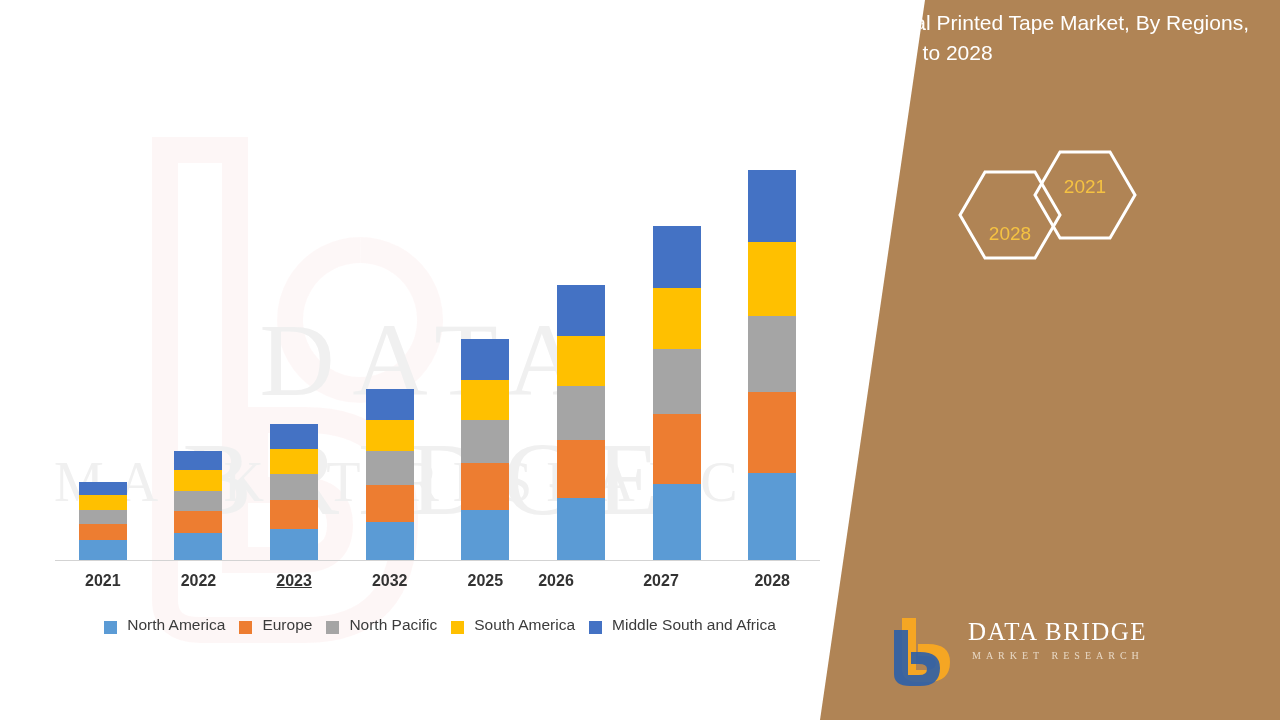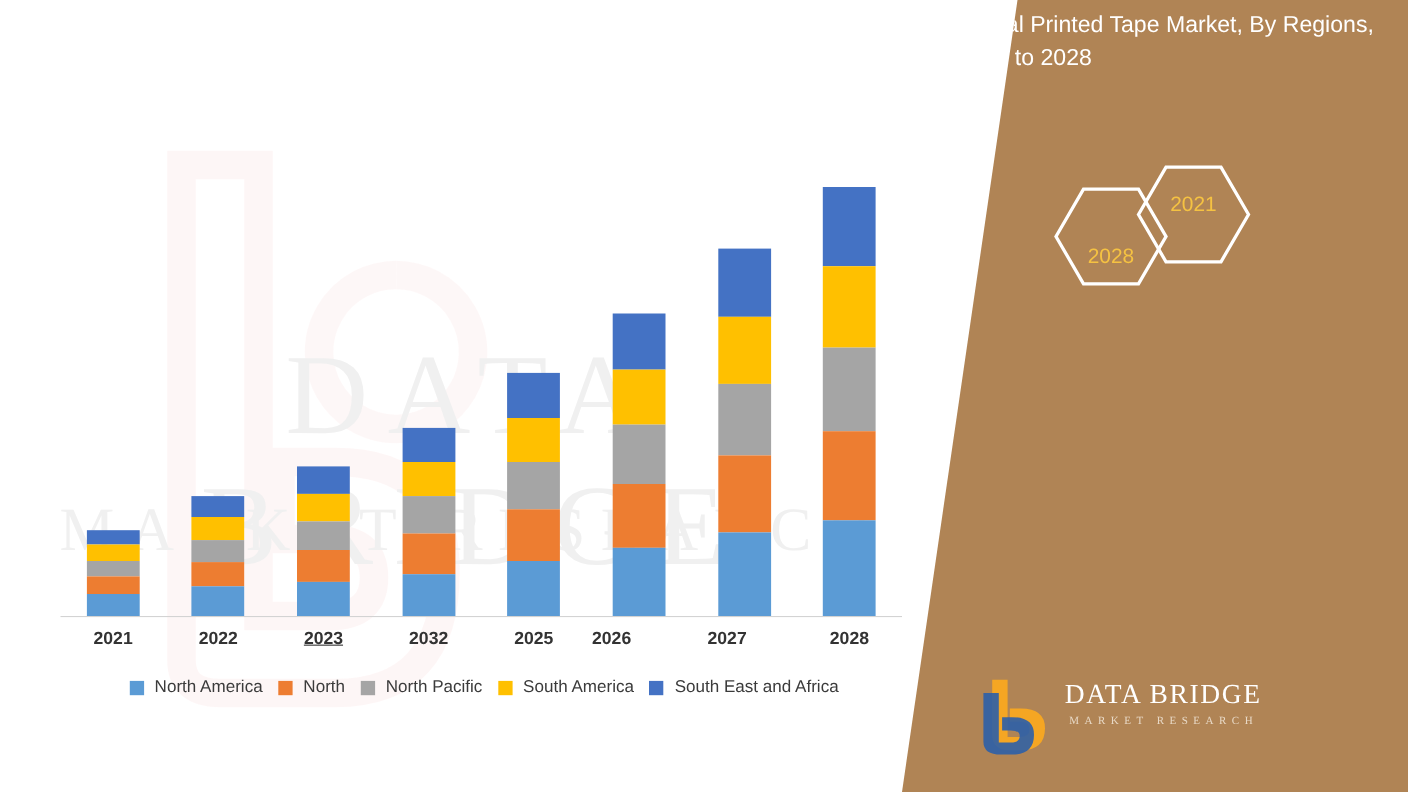--- a/index.html
+++ b/index.html
@@ -78,21 +78,21 @@
   }
   .xlabel {
     position:absolute; width:96px; text-align:center;
     color:#333; font-size:16px; font-weight:bold;
   }
 
   .legend {
     position:absolute; left:55px; top:616px; width:770px;
     display:flex; align-items:center; justify-content:center; gap:14px;
   }
-  .legend-item { display:flex; align-items:center; gap:10px; }
+  .legend-item { display:flex; align-items:flex-end; gap:10px; }
   .legend-swatch { width:13px; height:13px; display:inline-block; }
   .legend-label { color:#3b3b3b; font-size:15.5px; }
 </style>
 </head>
 <body>
 
 <div id="page">
 
   <div class="watermark">
     <svg class="wm-logo" viewBox="0 0 360 520">
@@ -173,33 +173,33 @@
       <div class="xlabel" style="left: 558px;">2027</div>
       <div class="xlabel" style="left: 669.188px;">2028</div>
     </div>
   <div class="legend" id="legend">
       <div class="legend-item">
         <span class="legend-swatch" style="background: rgb(91, 155, 213);"></span>
         <span class="legend-label">North America</span>
       </div>
       <div class="legend-item">
         <span class="legend-swatch" style="background: rgb(237, 125, 49);"></span>
-        <span class="legend-label">North</span>
+        <span class="legend-label">Europe</span>
       </div>
       <div class="legend-item">
         <span class="legend-swatch" style="background: rgb(165, 165, 165);"></span>
         <span class="legend-label">North Pacific</span>
       </div>
       <div class="legend-item">
         <span class="legend-swatch" style="background: rgb(255, 192, 0);"></span>
         <span class="legend-label">South America</span>
       </div>
       <div class="legend-item">
         <span class="legend-swatch" style="background: rgb(68, 114, 196);"></span>
-        <span class="legend-label">South East and Africa</span>
+        <span class="legend-label">Middle South and Africa</span>
       </div>
     </div>
 
   <div class="right-panel">
     <div class="rp-title">Global Printed Tape Market, By Regions, 2021 to 2028</div>
 
     <div class="hexes">
       <svg width="200" height="130" viewBox="0 0 200 130">
         <polygon points="10,65 35,22 85,22 110,65 85,108 35,108" fill="none" stroke="#ffffff" stroke-width="3"></polygon>
         <polygon points="85,45 110,2 160,2 185,45 160,88 110,88" fill="none" stroke="#ffffff" stroke-width="3"></polygon>

